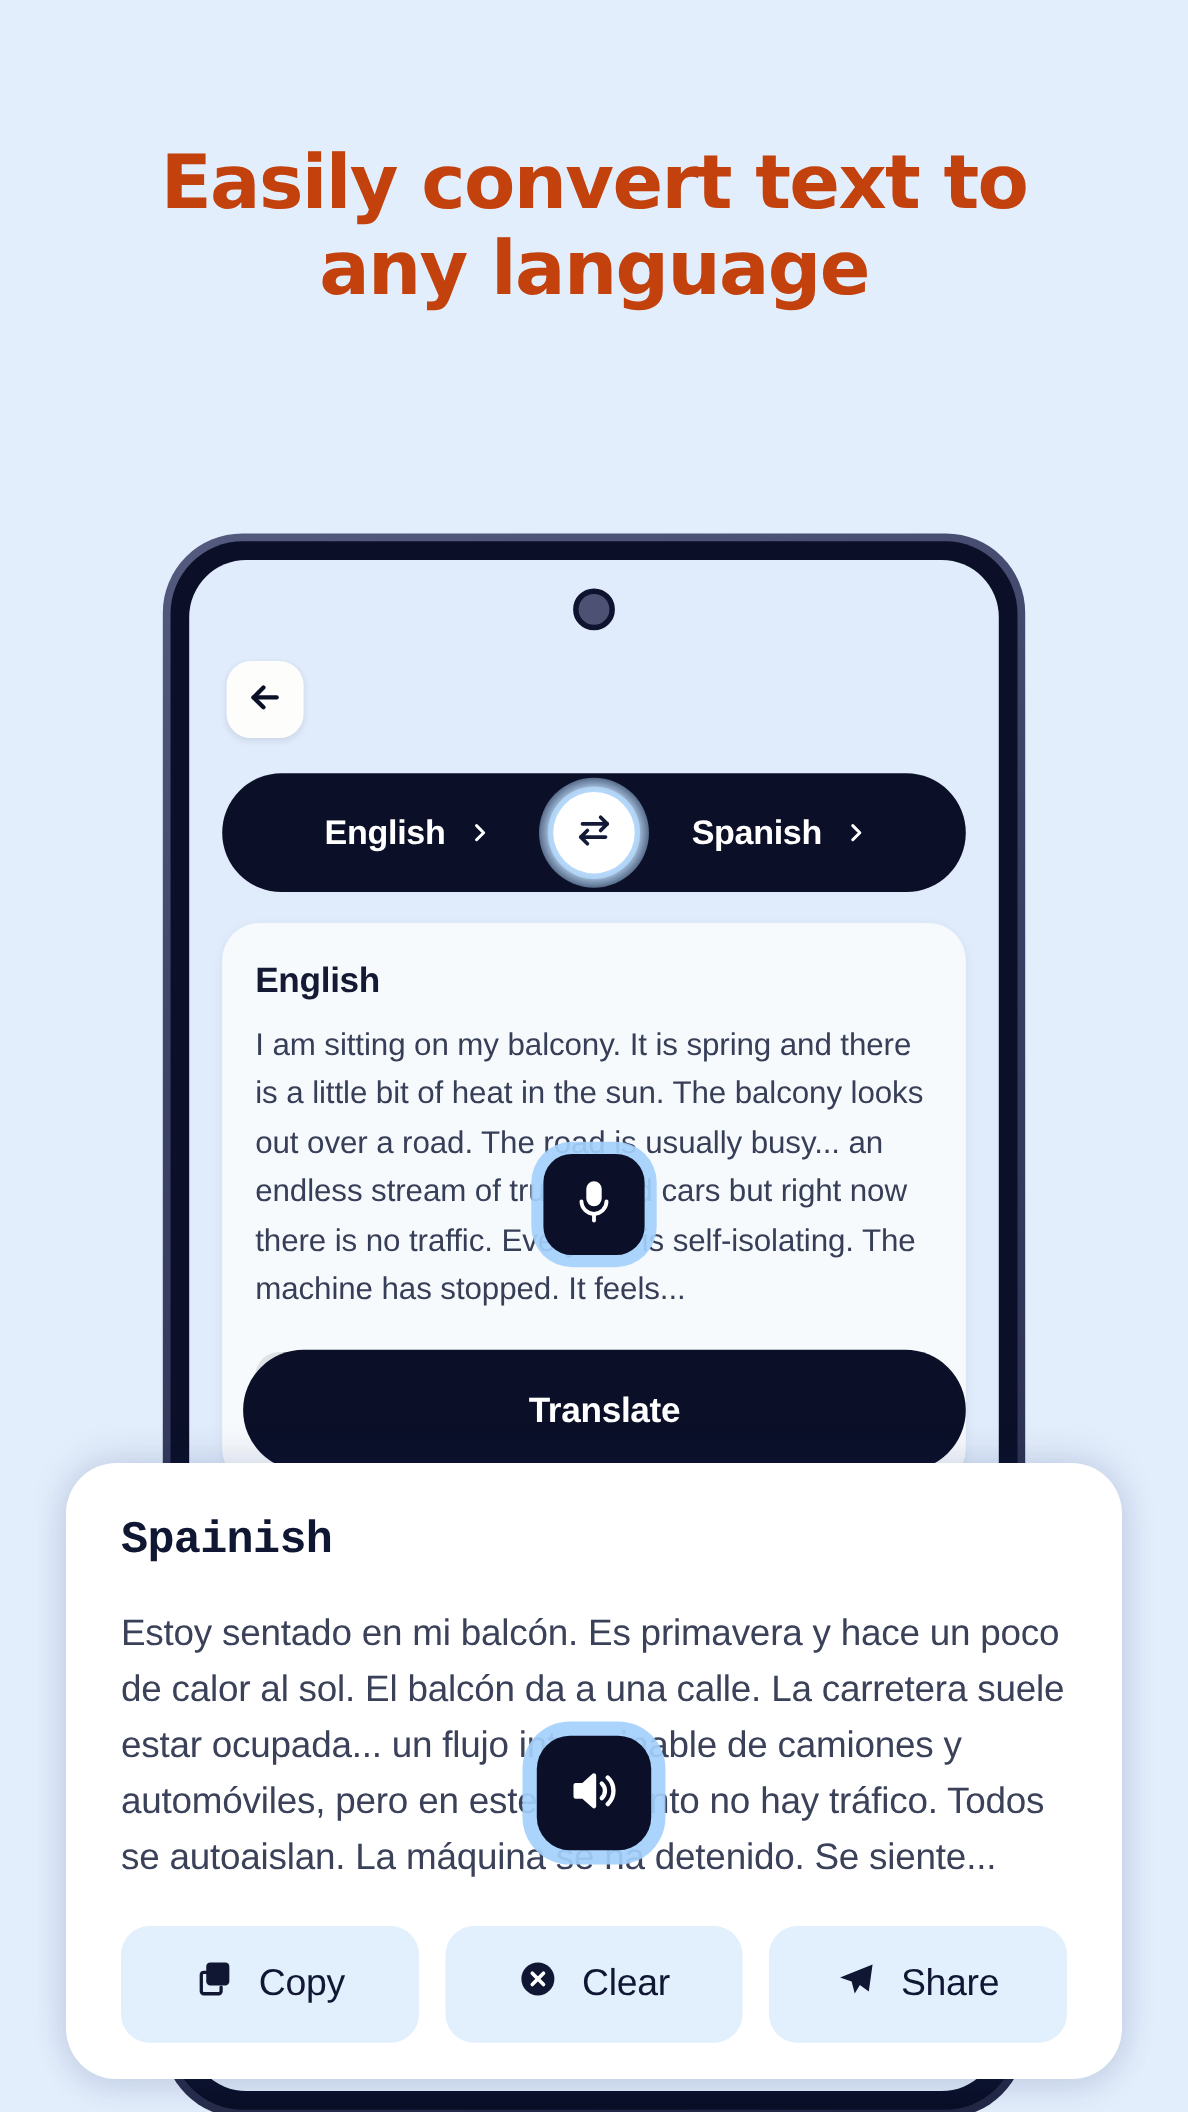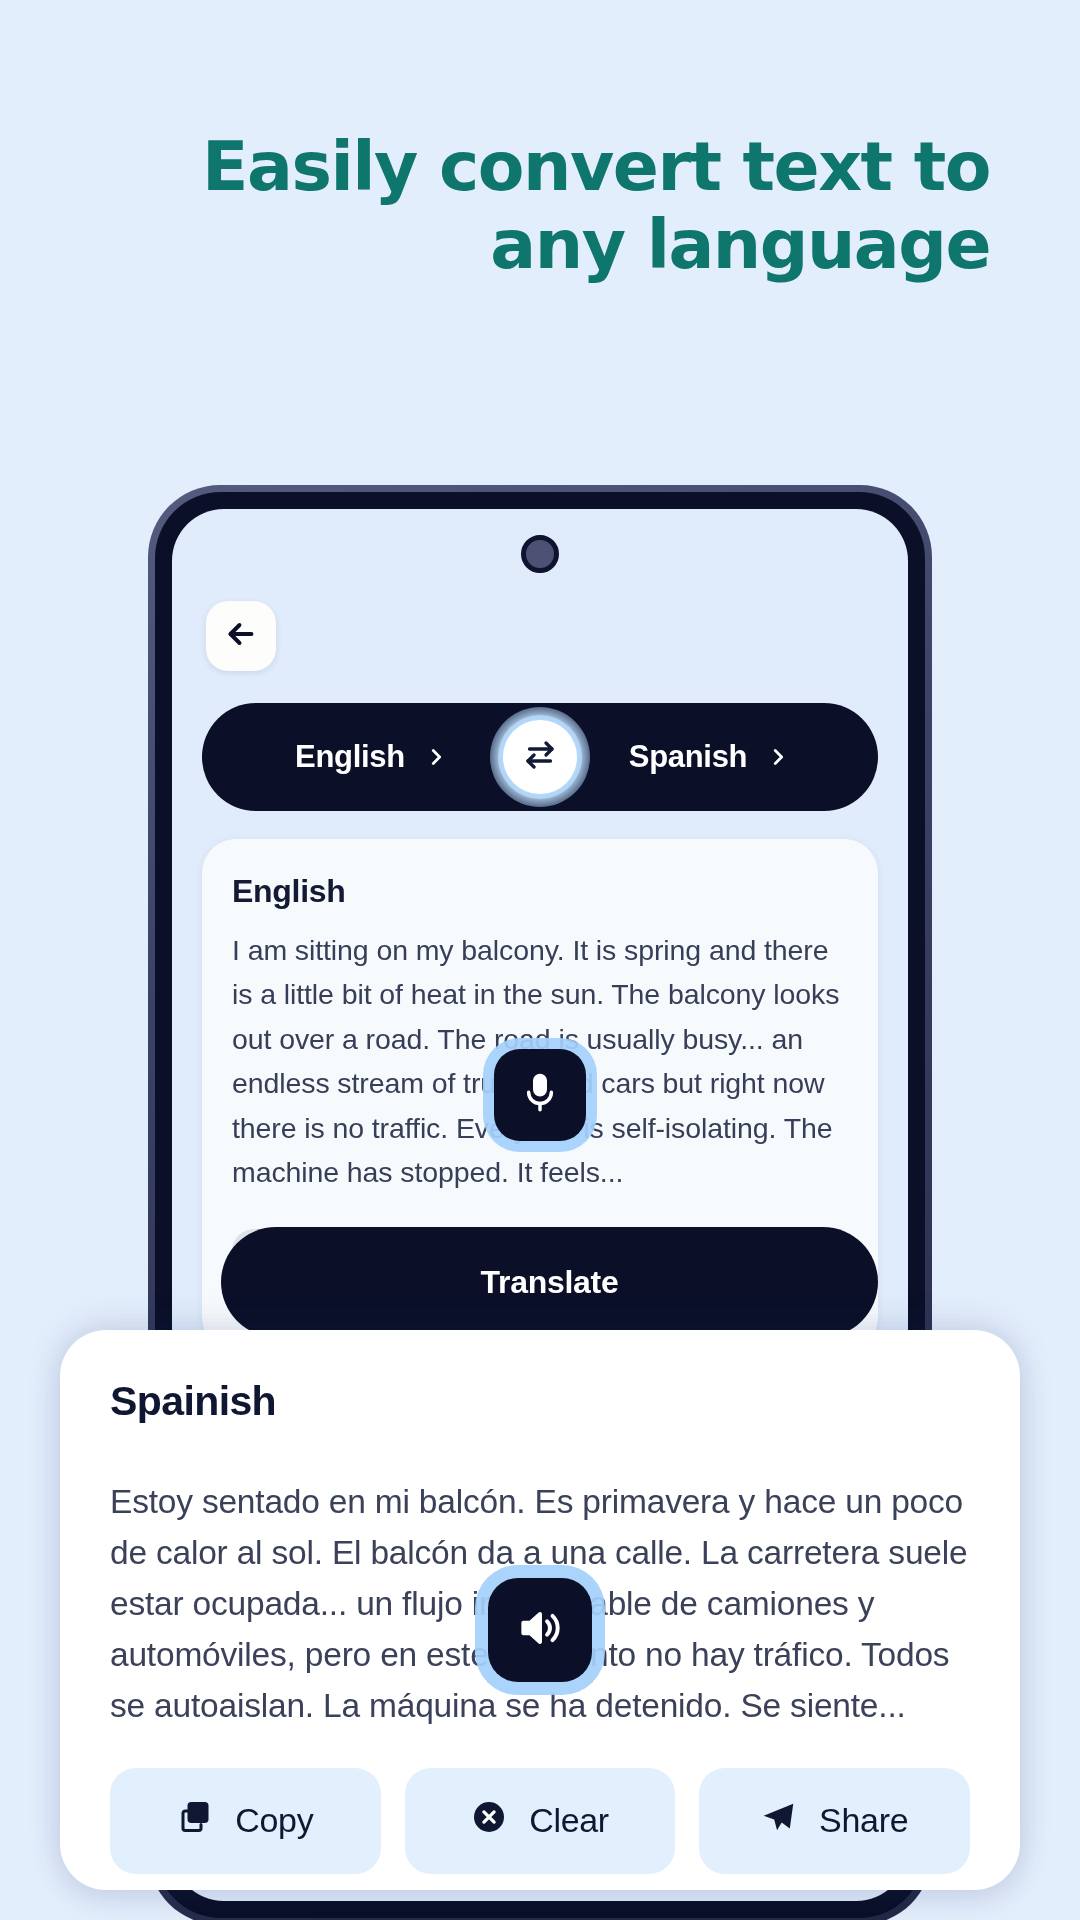--- a/index.html
+++ b/index.html
@@ -15,26 +15,26 @@
     overflow: hidden;
     position: relative;
   }
 
   
   .headline {
     position: absolute;
     top: 128px;
     left: 0;
     width: 1080px;
-    text-align: right;
+    text-align: center;
     font-size: 68px;
     line-height: 1.15;
     font-weight: 700;
     letter-spacing: -1.5px;
-    color: #0f766e;
+    color: #c2410c;
     font-family: "DejaVu Sans", sans-serif;
     padding: 0 90px;
   }
 
   
   .phone-frame {
     position: absolute;
     left: 148px;
     top: 485px;
     width: 784px;
@@ -247,22 +247,22 @@
     background: #ffffff;
     padding: 48px 50px 0;
     box-shadow: 0 -6px 34px rgba(30,50,110,.13), 0 10px 30px rgba(30,50,110,.10);
     z-index: 5;
   }
   .sheet-lang-label {
     font-size: 41px;
     font-weight: 700;
     color: #101733;
     letter-spacing: -.6px;
-    margin-bottom: 52px;
-    font-family: Liberation Sans, sans-serif;
+    margin-bottom: 36px;
+    font-family: Liberation Mono, monospace;
   }
   .sheet-body {
     font-size: 33.5px;
     line-height: 1.52;
     color: #3a4159;
     letter-spacing: -.2px;
   }
   .sheet-actions {
     display: flex;
     gap: 24px;

